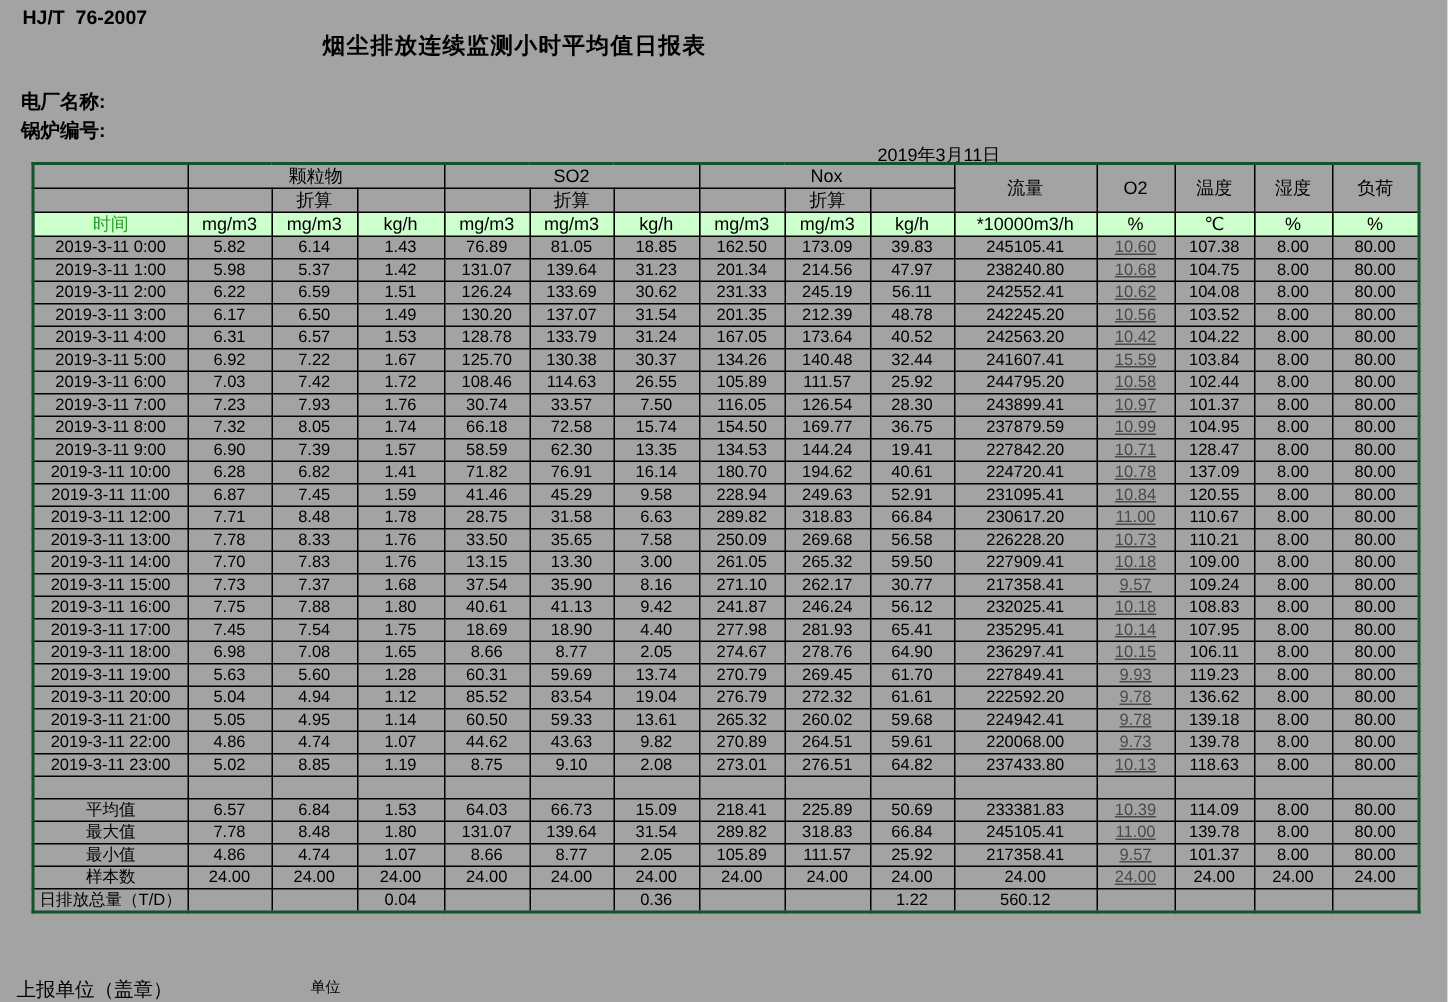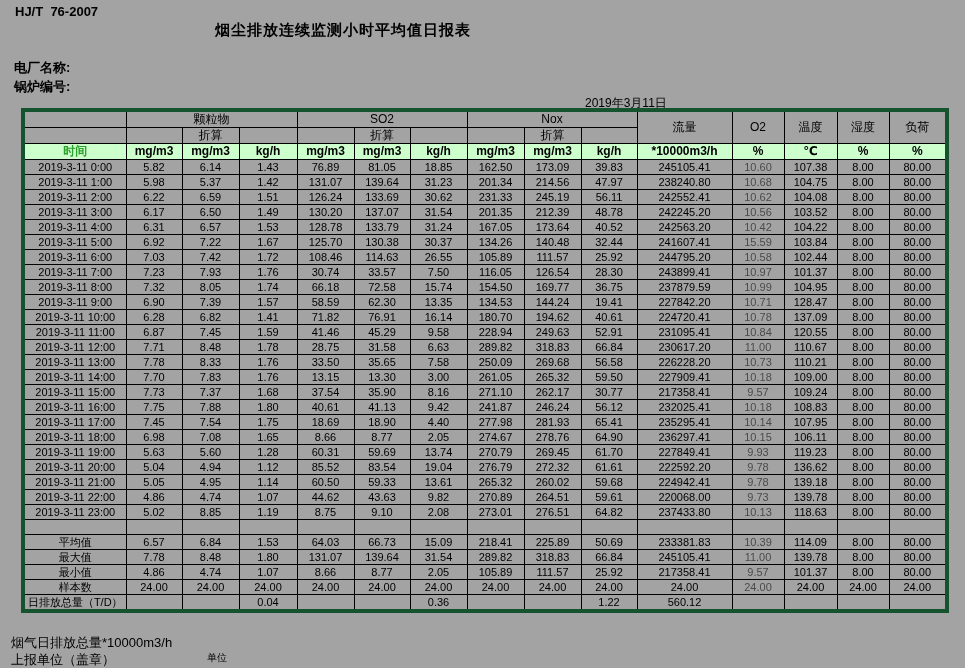--- a/index.html
+++ b/index.html
@@ -9,33 +9,33 @@
   }
   .std-code { position:absolute; left:15px; top:4px; font-size:13px; font-weight:bold; white-space:pre; }
   .title { position:absolute; left:215px; top:21px; font-size:15px; font-weight:bold; letter-spacing:1px; }
   .plant-label { position:absolute; left:14px; top:59px; font-size:13px; font-weight:bold; }
   .boiler-label { position:absolute; left:14px; top:78px; font-size:13px; font-weight:bold; }
   .report-date { position:absolute; left:585px; top:83px; font-size:12px;margin-top:12px; }
 
   table.report {
     position:absolute; left:21px; top:108px;
     border-collapse:collapse; table-layout:fixed;
-    border:4px solid #14532d;
+    border:2px solid #14532d;
   }
   .report td, .report th {
     border:1px solid #000;
     padding:0; height:14px; line-height:14px;
     font-size:11px; font-weight:normal; text-align:center;
     overflow:hidden; white-space:nowrap;
   }
   .report thead th { height:15px; line-height:15px; font-size:12px; }
-  .units-row th { background:#ccffcc; font-size:11px;font-weight:bold; }
+  .units-row th { background:#ccffcc; font-size:11px; }
   .time-head { color:#2ca02c; font-size:12px; }
   .time-cell { white-space:pre; font-size:11px; }
-  .o2 { color:#4a4a4a; }
+  .o2 { color:#4a4a4a;text-decoration:underline; }
   .label-right { text-align:right; padding-right:3px; }
   .label-left { text-align:left; padding-left:1px; }
 
   .note-flow { position:absolute; left:11px; top:634px; font-size:13px; }
   .report-unit { position:absolute; left:11px; top:651px; font-size:13px; }
   .unit-word { position:absolute; left:207px; top:651px; font-size:10px; }
 </style>
 </head>
 <body>
 
@@ -614,17 +614,16 @@
           <td>1.22</td>
           <td>560.12</td>
           <td class="o2"></td>
           <td></td>
           <td></td>
           <td></td>
         </tr>
       </tbody>
   </table>
 
-  <div class="note-flow">烟气日排放总量*10000m3/h</div>
   <div class="report-unit">上报单位（盖章）</div>
   <div class="unit-word">单位</div>
 
 </div>
 
 </body></html>

